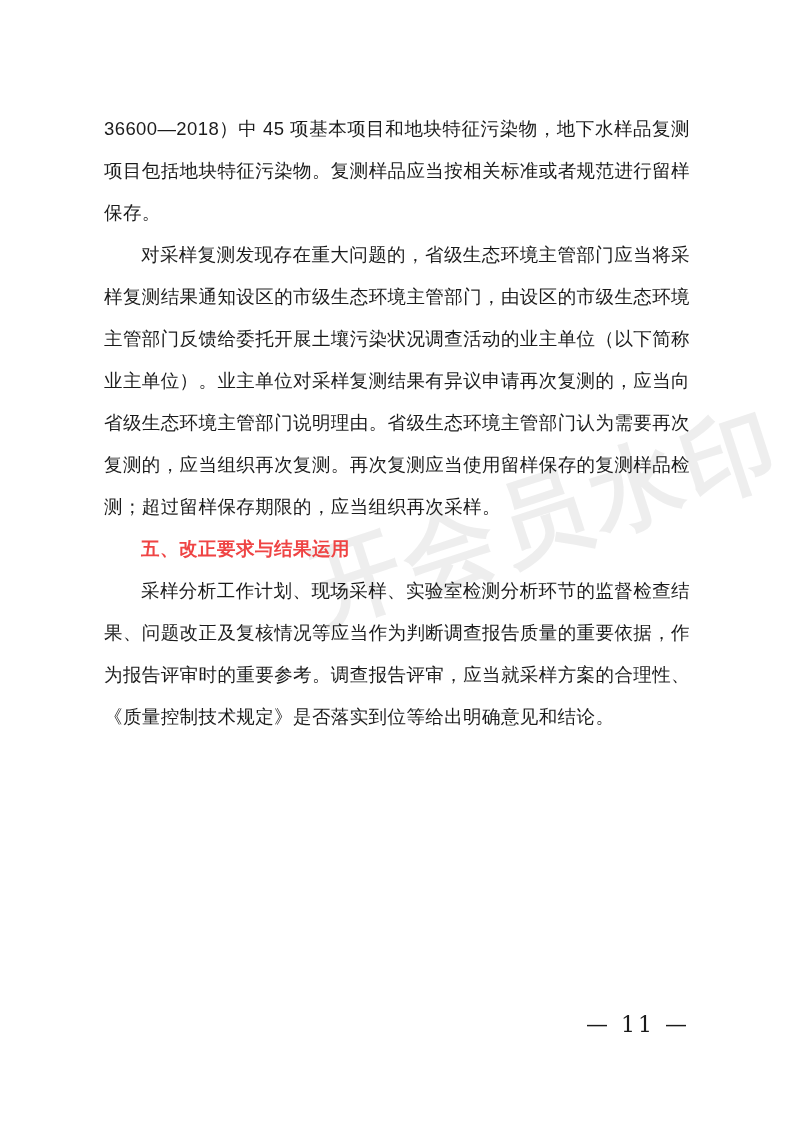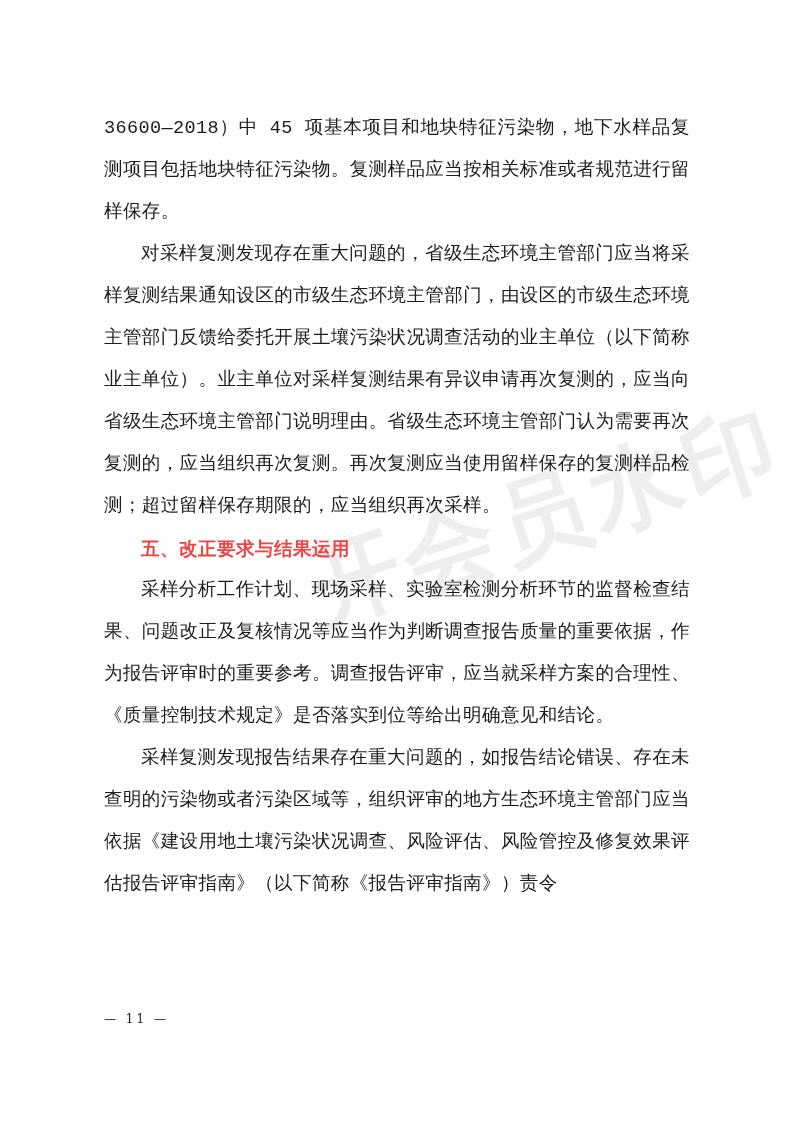--- a/index.html
+++ b/index.html
@@ -22,21 +22,21 @@
     width: 586px;
   }
   p.para {
     margin: 0;
     font-size: 18.5px;
     line-height: 42px;
     color: #1b1b1b;
     text-align: justify;
     text-justify: inter-ideograph;
     letter-spacing: 0.4px;
-    font-family: Liberation Mono, monospace;
+    font-family: Liberation Sans, sans-serif;
   }
   p.indent {
     text-indent: 2em;
   }
   p.heading {
     margin: 0;
     font-size: 18.5px;
     line-height: 42px;
     color: #ef4444;
     text-indent: 2em;
@@ -60,39 +60,38 @@
     font-weight: bold;
     letter-spacing: 6px;
     transform: rotate(-18deg);
   }
   .wm1 { left: 300px; top: 455px; }
   .footer {
     position: absolute;
     left: 104px;
     top: 1012px;
     width: 586px;
-    text-align: left;
-    font-size: 12px;
+    text-align: right;
+    font-size: 22px;
     color: #1b1b1b;
     letter-spacing: 3px;
     font-family: "DejaVu Serif", "Liberation Serif", serif;
   }
 </style>
 </head>
 <body>
 
 <div class="page">
 
   <div class="watermark">
     <span class="wm1">开会员水印</span>
   </div>
 
   <div class="content">
     <p class="para">36600—2018）中 45 项基本项目和地块特征污染物，地下水样品复测项目包括地块特征污染物。复测样品应当按相关标准或者规范进行留样保存。</p>
     <p class="para indent">对采样复测发现存在重大问题的，省级生态环境主管部门应当将采样复测结果通知设区的市级生态环境主管部门，由设区的市级生态环境主管部门反馈给委托开展土壤污染状况调查活动的业主单位（以下简称业主单位）。业主单位对采样复测结果有异议申请再次复测的，应当向省级生态环境主管部门说明理由。省级生态环境主管部门认为需要再次复测的，应当组织再次复测。再次复测应当使用留样保存的复测样品检测；超过留样保存期限的，应当组织再次采样。</p>
     <p class="heading">五、改正要求与结果运用</p>
     <p class="para indent">采样分析工作计划、现场采样、实验室检测分析环节的监督检查结果、问题改正及复核情况等应当作为判断调查报告质量的重要依据，作为报告评审时的重要参考。调查报告评审，应当就采样方案的合理性、《质量控制技术规定》是否落实到位等给出明确意见和结论。</p>
-    <p class="para indent">采样复测发现报告结果存在重大问题的，如报告结论错误、存在未查明的污染物或者污染区域等，组织评审的地方生态环境主管部门应当依据《建设用地土壤污染状况调查、风险评估、风险管控及修复效果评估报告评审指南》（以下简称《报告评审指南》）责令</p>
   </div>
 
   <div class="footer">—  11  —</div>
 
 </div>
 
 </body></html>

